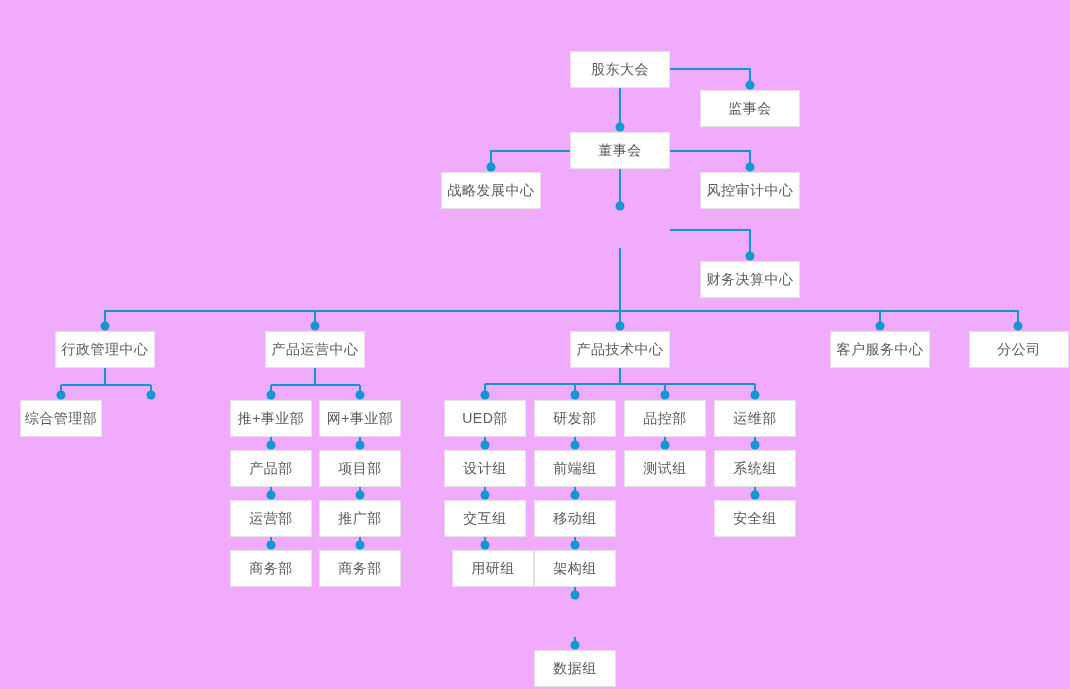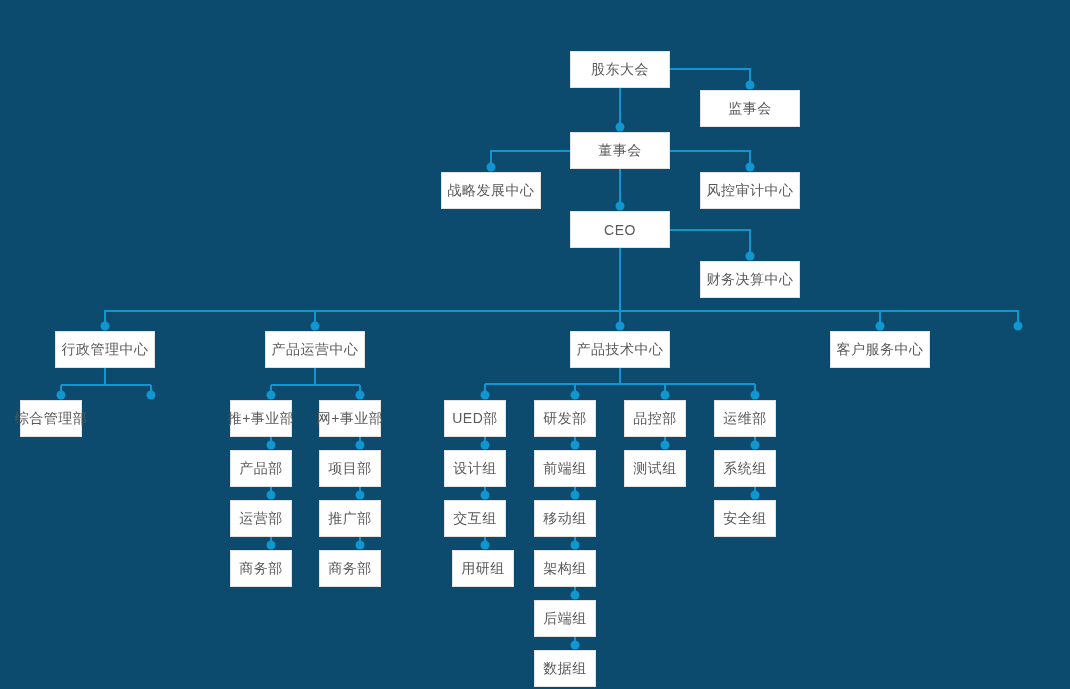--- a/index.html
+++ b/index.html
@@ -1,50 +1,50 @@
 <!DOCTYPE html>
 <html style="--accent: #1096d0; --node-border: #e2e2e2; --node-text: #595959;"><head>
 <meta charset="utf-8">
 <style>
   html,body{margin:0;padding:0;background:#fff;}
   body{font-family:"Liberation Sans","DejaVu Sans",sans-serif;}
-  .stage{position:relative;width:1070px;height:689px;background:#0c4a6e;overflow:hidden;}
+  .stage{position:relative;width:1070px;height:689px;background:#f0abfc;overflow:hidden;}
   .node{
     position:absolute;
     box-sizing:border-box;
     background:#fff;
     border:1px solid var(--node-border,#e2e2e2);
     display:flex;align-items:center;justify-content:center;
     font-size:14px;
     color:var(--node-text,#595959);
     letter-spacing:0.5px;
     white-space:nowrap;
   }
   .w-lg{width:100px;height:37px;}
-  .w-sm{width:62px;height:37px;}
+  .w-sm{width:82px;height:37px;}
   svg.connectors{position:absolute;left:0;top:0;pointer-events:none;}
   svg.connectors path{fill:none;stroke:var(--accent,#1096d0);stroke-width:2;}
   svg.connectors circle{fill:var(--accent,#1096d0);stroke:none;}
 </style>
 </head>
 <body>
 
 <div class="stage">
 
   <div class="node w-lg" style="left:570px;top:51px">股东大会</div>
   <div class="node w-lg" style="left:570px;top:132px">董事会</div>
   <div class="node w-lg" style="left:700px;top:90px">监事会</div>
   <div class="node w-lg" style="left:441px;top:172px">战略发展中心</div>
   <div class="node w-lg" style="left:700px;top:172px">风控审计中心</div>
-  <div class="node w-lg" style="left:570px;top:211px">CEO</div>
   <div class="node w-lg" style="left:700px;top:261px">财务决算中心</div>
   <div class="node w-lg" style="left:55px;top:331px">行政管理中心</div>
   <div class="node w-lg" style="left:265px;top:331px">产品运营中心</div>
   <div class="node w-lg" style="left:570px;top:331px">产品技术中心</div>
   <div class="node w-lg" style="left:830px;top:331px">客户服务中心</div>
+  <div class="node w-lg" style="left:969px;top:331px">分公司</div>
 
   <div class="node w-sm" style="left:20px;top:400px">综合管理部</div>
 
   <div class="node w-sm" style="left:230px;top:400px">推+事业部</div>
   <div class="node w-sm" style="left:319px;top:400px">网+事业部</div>
   <div class="node w-sm" style="left:319px;top:450px">项目部</div>
   <div class="node w-sm" style="left:230px;top:450px">产品部</div>
   <div class="node w-sm" style="left:230px;top:500px">运营部</div>
   <div class="node w-sm" style="left:319px;top:500px">推广部</div>
   <div class="node w-sm" style="left:230px;top:550px">商务部</div>
@@ -52,21 +52,20 @@
 
   <div class="node w-sm" style="left:444px;top:400px">UED部</div>
   <div class="node w-sm" style="left:444px;top:450px">设计组</div>
   <div class="node w-sm" style="left:444px;top:500px">交互组</div>
   <div class="node w-sm" style="left:452px;top:550px">用研组</div>
 
   <div class="node w-sm" style="left:534px;top:400px">研发部</div>
   <div class="node w-sm" style="left:534px;top:450px">前端组</div>
   <div class="node w-sm" style="left:534px;top:500px">移动组</div>
   <div class="node w-sm" style="left:534px;top:550px">架构组</div>
-  <div class="node w-sm" style="left:534px;top:600px">后端组</div>
   <div class="node w-sm" style="left:534px;top:650px">数据组</div>
 
   <div class="node w-sm" style="left:624px;top:400px">品控部</div>
   <div class="node w-sm" style="left:714px;top:400px">运维部</div>
 
   <div class="node w-sm" style="left:624px;top:450px">测试组</div>
   <div class="node w-sm" style="left:714px;top:450px">系统组</div>
   <div class="node w-sm" style="left:714px;top:500px">安全组</div>
 
   <svg class="connectors" width="1070" height="689" viewBox="0 0 1070 689">

